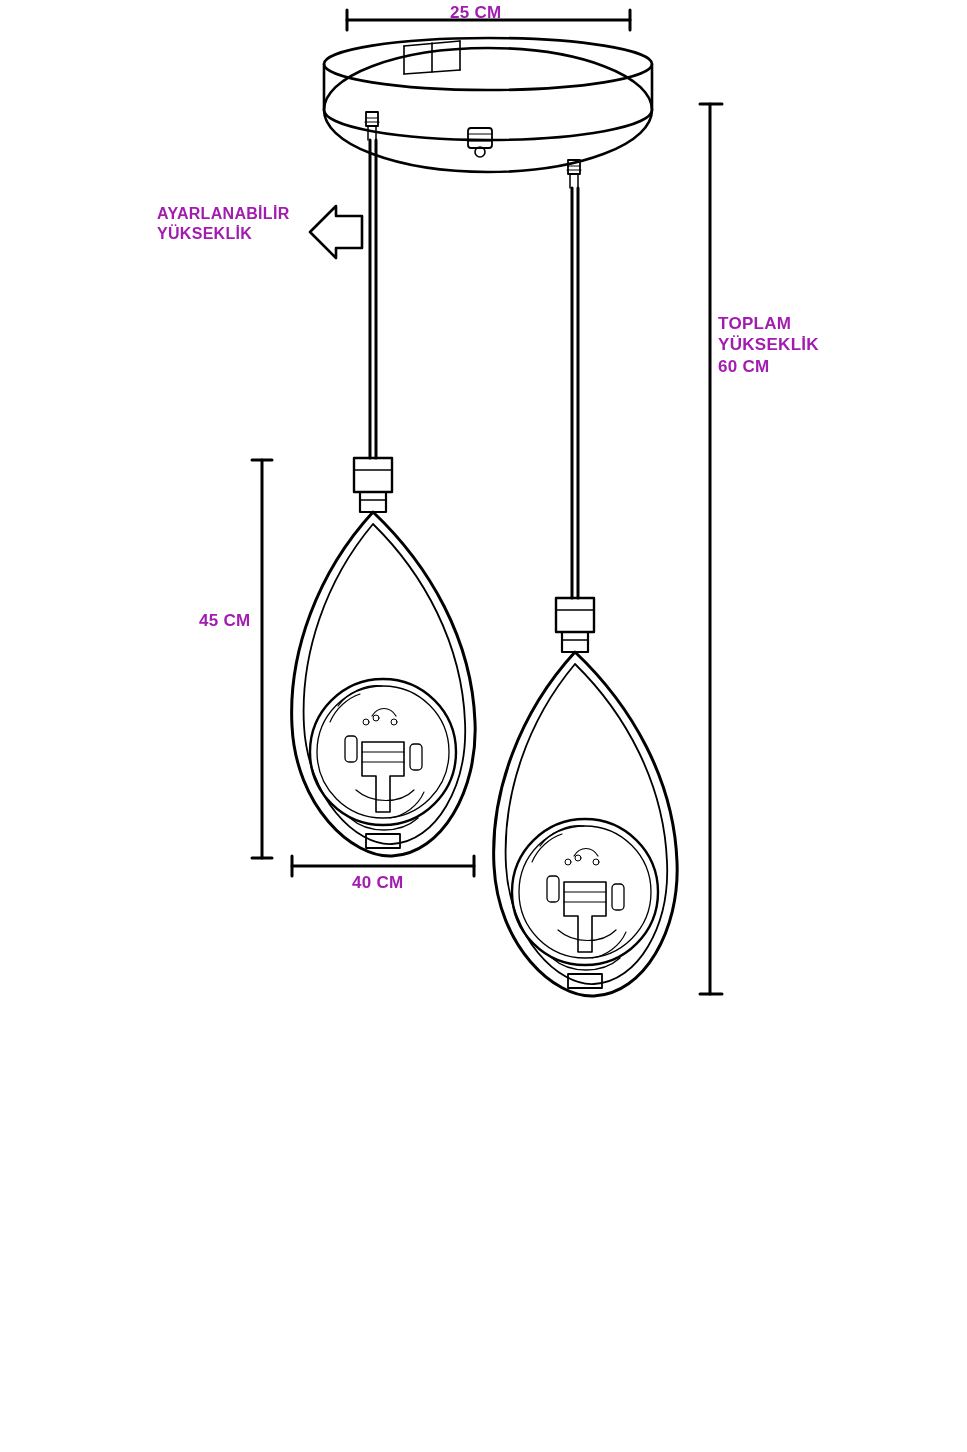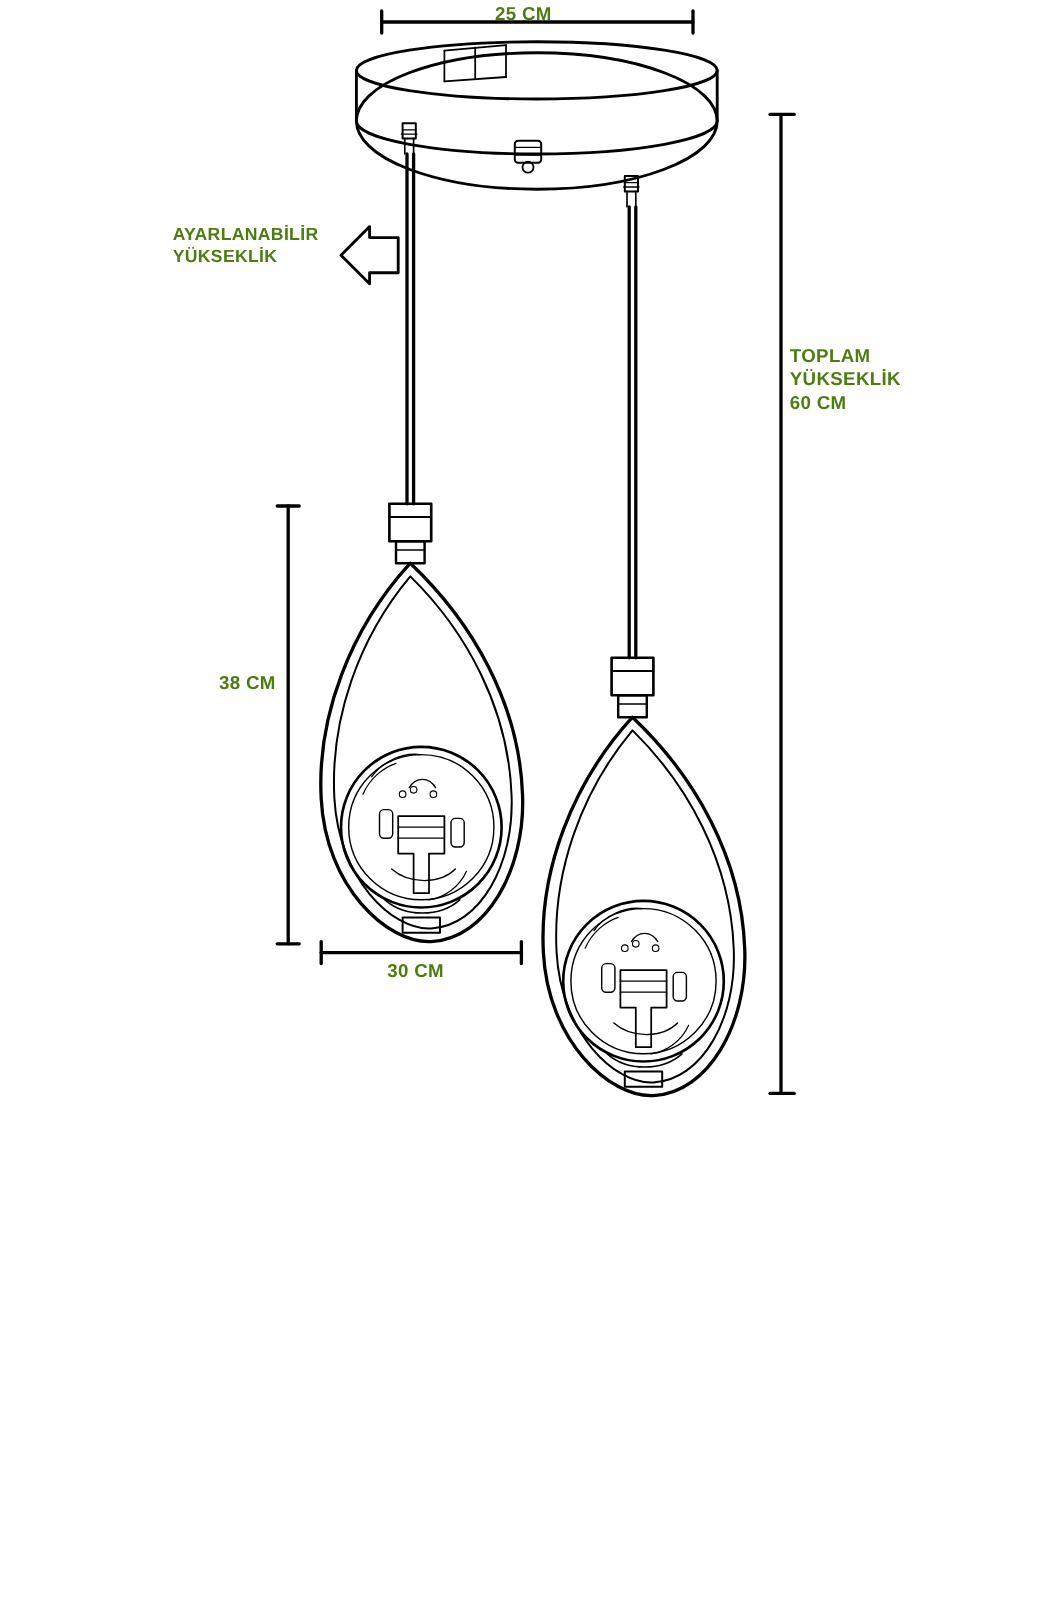--- a/index.html
+++ b/index.html
@@ -20,21 +20,21 @@
   #canvas svg.art {
     position: absolute;
     left: 0;
     top: 0;
     width: 967px;
     height: 1452px;
   }
   .lbl {
     position: absolute;
     font-weight: bold;
-    color: #4d7c0f;
+    color: #a21caf;
     letter-spacing: 0.3px;
     white-space: pre;
     line-height: 1.25;
   }
   .lbl-top-width {
     left: 450px;
     top: 2px;
     font-size: 17px;
   }
   .lbl-adjustable {
@@ -229,17 +229,17 @@
 
   <div class="lbl lbl-top-width">25 CM</div>
 
   <div class="lbl lbl-adjustable">AYARLANABİLİR
 YÜKSEKLİK</div>
 
   <div class="lbl lbl-total">TOPLAM
 YÜKSEKLİK
 60 CM</div>
 
-  <div class="lbl lbl-shade-height">38 CM</div>
-
-  <div class="lbl lbl-shade-width">30 CM</div>
+  <div class="lbl lbl-shade-height">45 CM</div>
+
+  <div class="lbl lbl-shade-width">40 CM</div>
 
 </div>
 
 </body></html>

